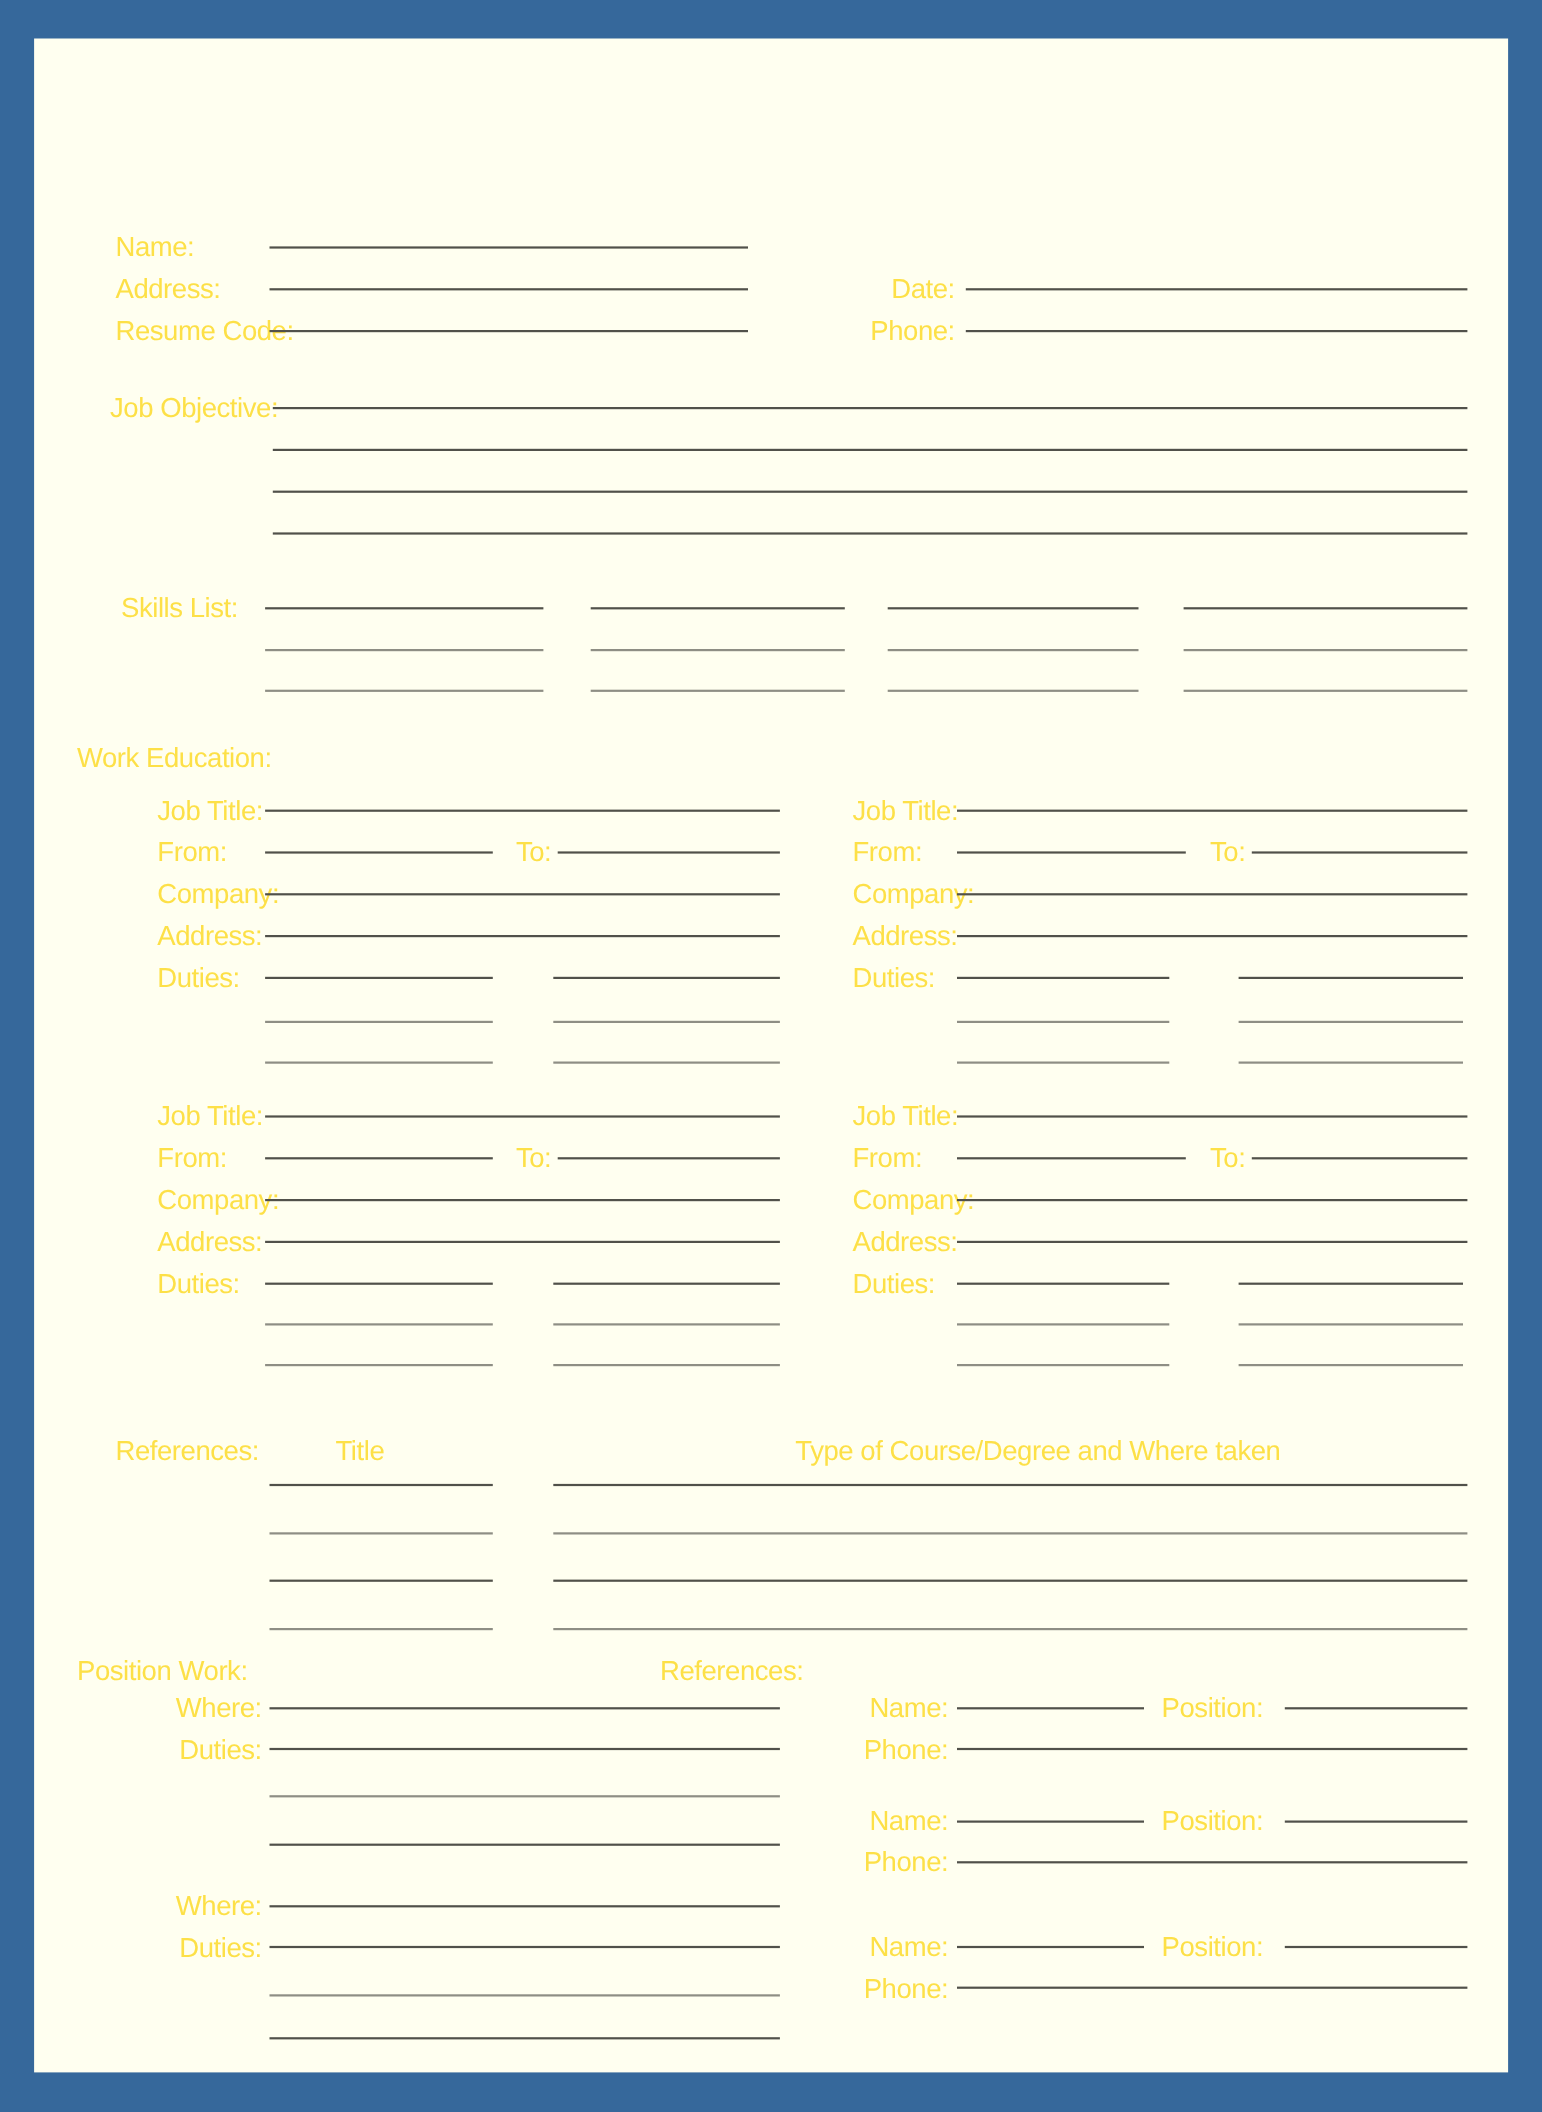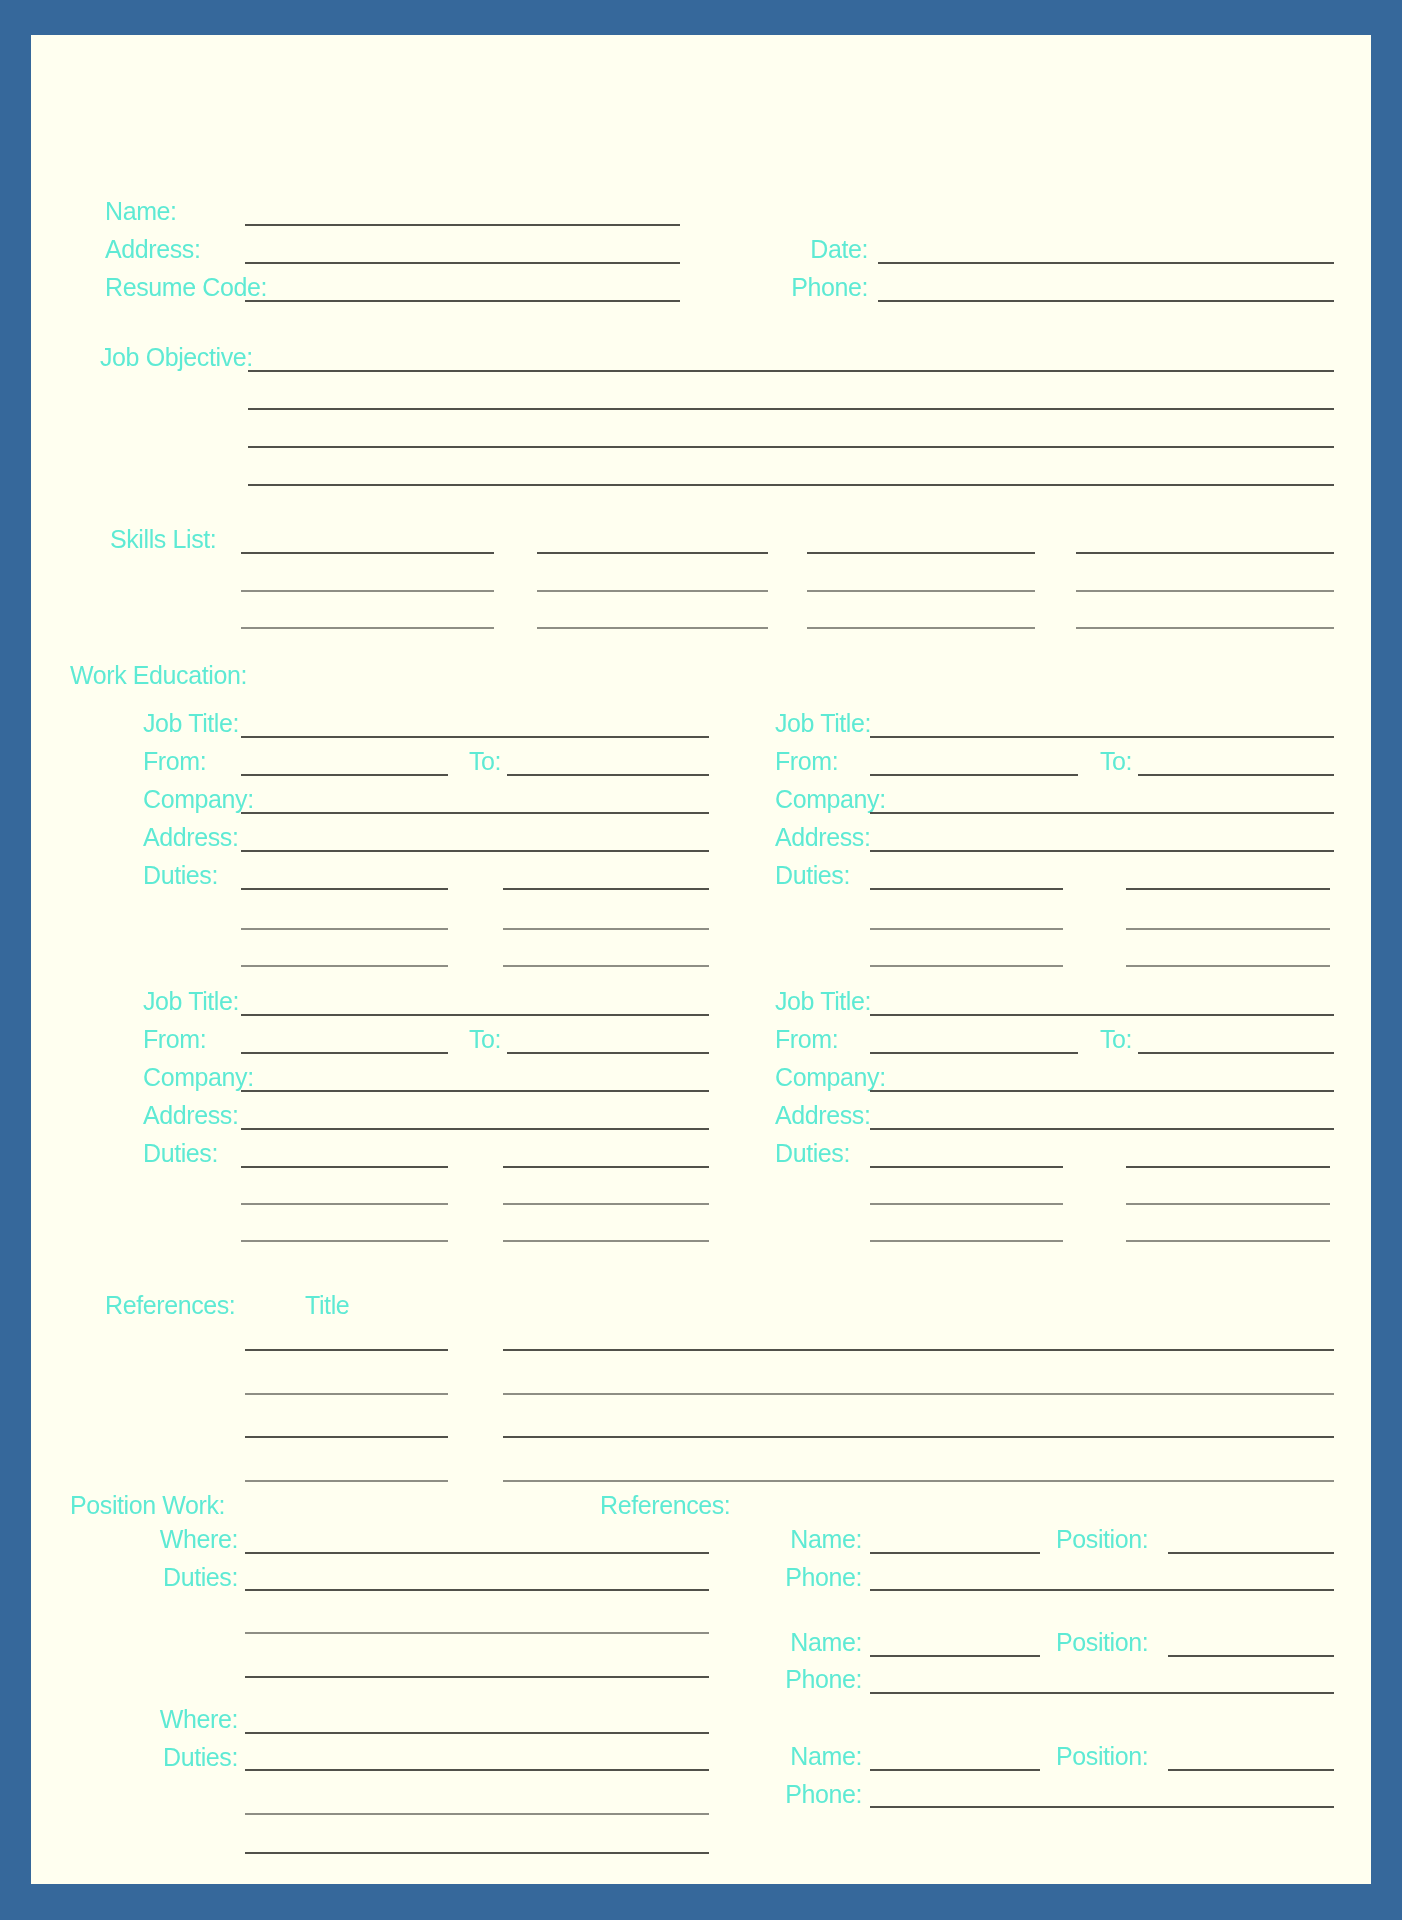--- a/index.html
+++ b/index.html
@@ -1,22 +1,22 @@
 <!DOCTYPE html>
 <html><head>
 <meta charset="utf-8">
 <style>
   html,body{margin:0;padding:0;background:#20446b;}
   .page{position:relative;width:1402px;height:1920px;background:#36689B;
         font-family:"Liberation Sans",sans-serif;overflow:hidden;margin:0 auto;}
   .inner{position:absolute;left:31px;top:35px;width:1340px;height:1849px;background:#FFFFF0;}
   .title{position:absolute;left:0;right:0;top:54px;text-align:center;font-size:78px;
          color:#36689B;letter-spacing:-3px;line-height:1;}
-  .lbl{position:absolute;font-size:25px;color:#5eead4;letter-spacing:-0.4px;
-       white-space:nowrap;line-height:1.1;}
+  .lbl{position:absolute;font-size:25px;color:#fde047;letter-spacing:-0.4px;
+       white-space:nowrap;line-height:1.1;margin-top:14px;}
   .lbl.r{text-align:right;}
   .ln{position:absolute;height:0;border-bottom:2px solid #51514A;}
   .ln.lt{border-bottom-color:#8E8E84;}
 </style>
 </head>
 <body>
 
 <div class="page">
   <div class="inner"></div>
 
@@ -125,20 +125,21 @@
   <div class="lbl" style="left:775px;top:1140px">Duties:</div>
   <div class="ln" style="left:870px;top:1166px;width:193px"></div>
   <div class="ln" style="left:1126px;top:1166px;width:204px"></div>
   <div class="ln lt" style="left:870px;top:1203px;width:193px"></div>
   <div class="ln lt" style="left:1126px;top:1203px;width:204px"></div>
   <div class="ln lt" style="left:870px;top:1240px;width:193px"></div>
   <div class="ln lt" style="left:1126px;top:1240px;width:204px"></div>
 
   <div class="lbl" style="left:105px;top:1292px">References:</div>
   <div class="lbl" style="left:305px;top:1292px">Title</div>
+  <div class="lbl" style="left:723px;top:1292px">Type of Course/Degree and Where taken</div>
   <div class="ln" style="left:245px;top:1349px;width:203px"></div>
   <div class="ln" style="left:503px;top:1349px;width:831px"></div>
   <div class="ln lt" style="left:245px;top:1393px;width:203px"></div>
   <div class="ln lt" style="left:503px;top:1393px;width:831px"></div>
   <div class="ln" style="left:245px;top:1436px;width:203px"></div>
   <div class="ln" style="left:503px;top:1436px;width:831px"></div>
   <div class="ln lt" style="left:245px;top:1480px;width:203px"></div>
   <div class="ln lt" style="left:503px;top:1480px;width:831px"></div>
 
   <div class="lbl" style="left:70px;top:1492px">Position Work:</div>

